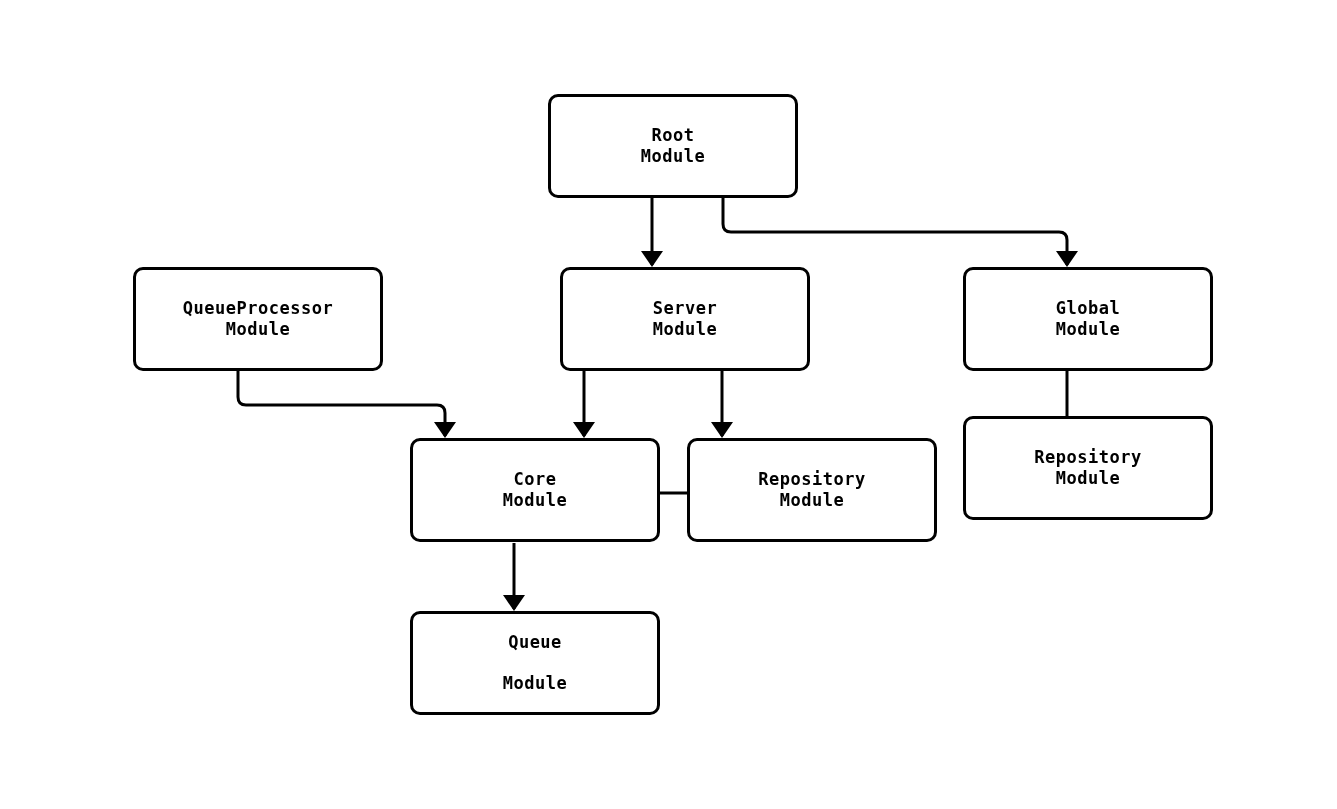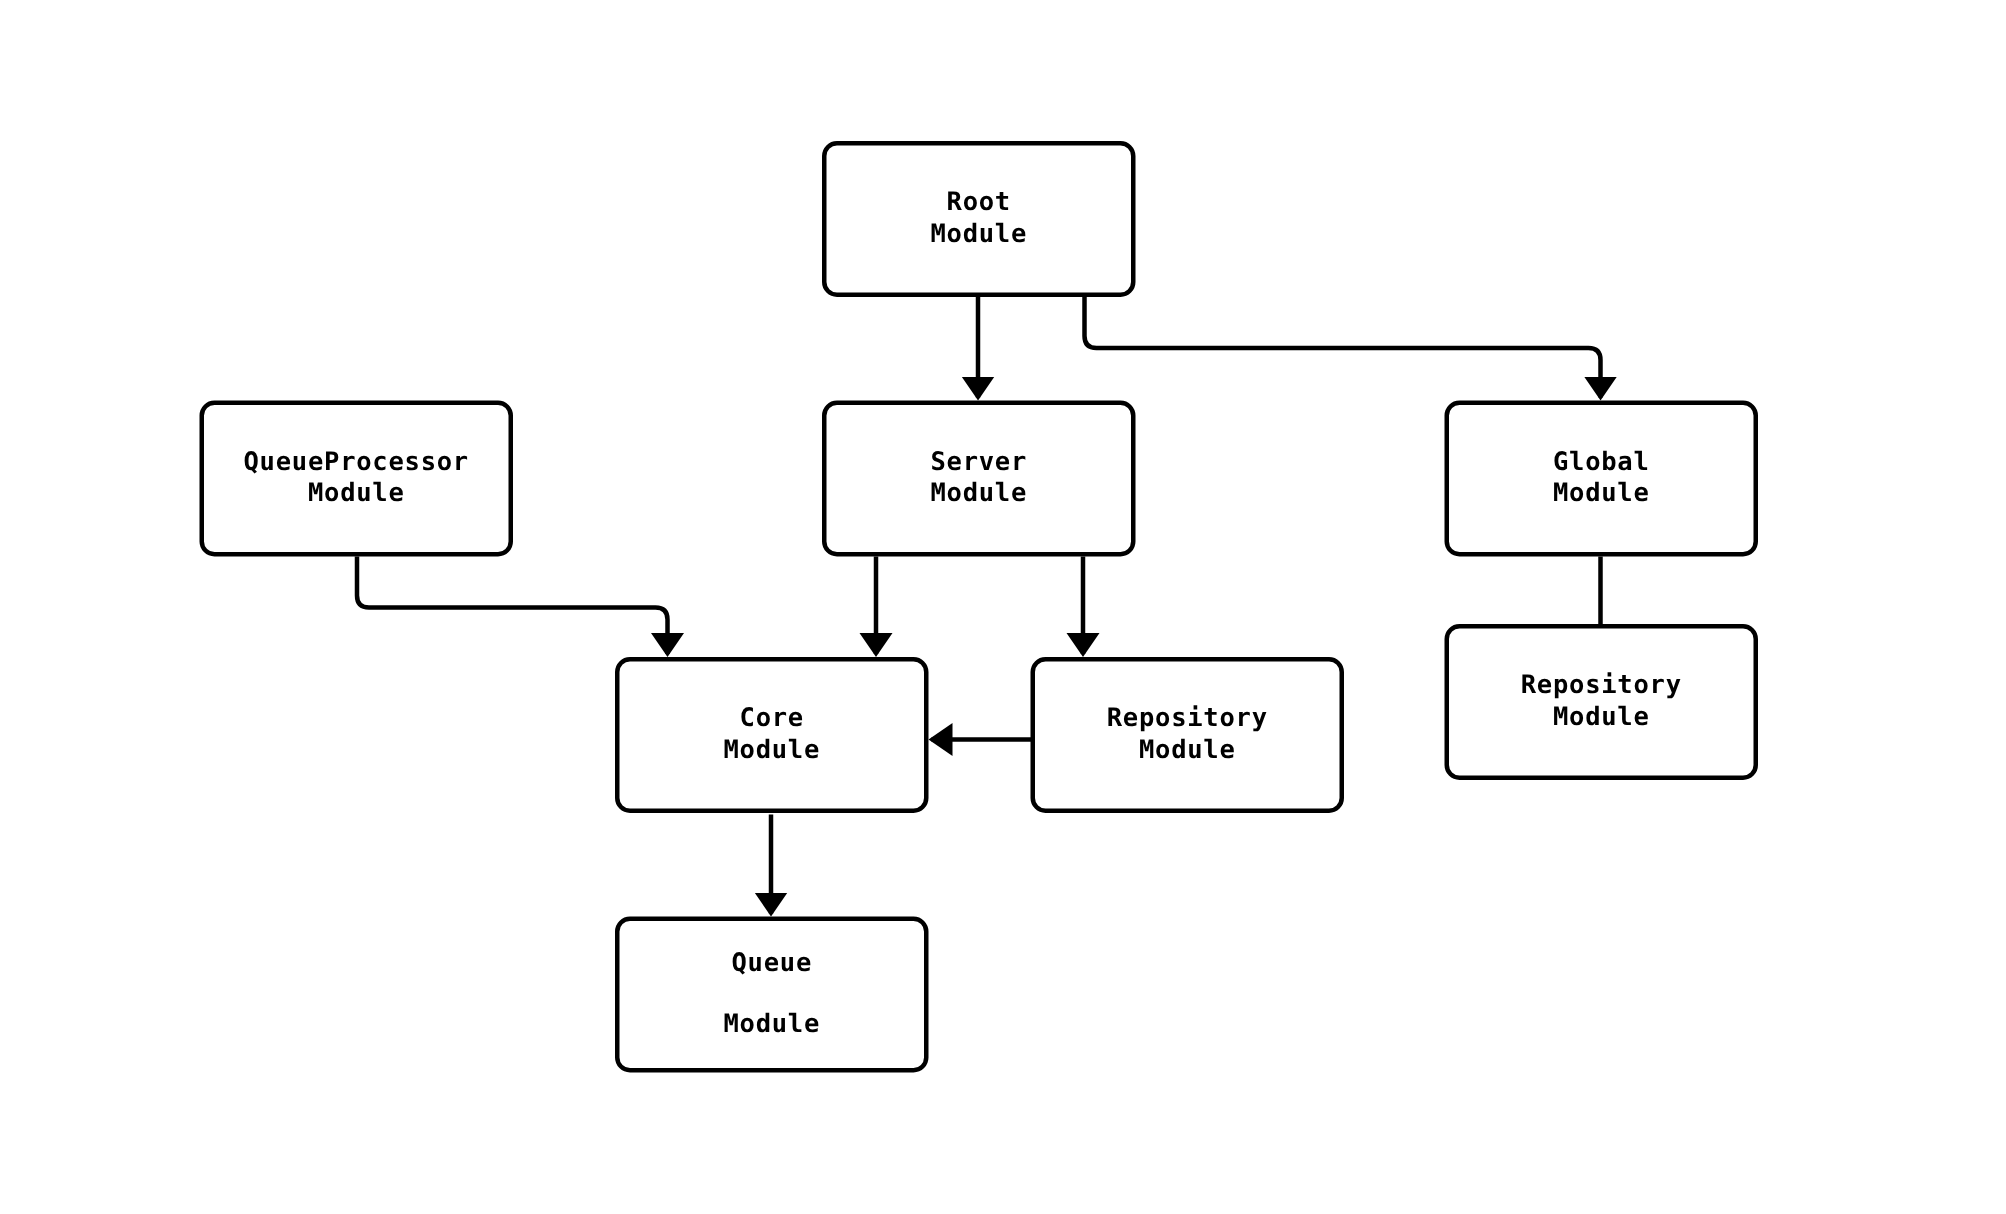--- a/index.html
+++ b/index.html
@@ -22,21 +22,21 @@
     width: 1337px;
     height: 809px;
   }
   .edge {
     fill: none;
     stroke: #000000;
     stroke-width: 3;
   }
   .node {
     position: absolute;
-    width: 209px;
+    width: 250px;
     height: 104px;
     box-sizing: border-box;
     background: #ffffff;
     border: 3px solid #000000;
     border-radius: 10px;
     display: flex;
     flex-direction: column;
     align-items: center;
     justify-content: center;
     text-align: center;
@@ -83,21 +83,21 @@
   <div class="node" style="left:548px; top:94px;">
     <span class="line">Root</span>
     <span class="line">Module</span>
   </div>
 
   <div class="node" style="left:133px; top:267px;align-items:center;">
     <span class="line">QueueProcessor</span>
     <span class="line">Module</span>
   </div>
 
-  <div class="node" style="left:548px; top:267px;">
+  <div class="node" style="left:560px; top:267px;">
     <span class="line">Server</span>
     <span class="line">Module</span>
   </div>
 
   <div class="node" style="left:963px; top:267px;">
     <span class="line">Global</span>
     <span class="line">Module</span>
   </div>
 
   <div class="node" style="left:410px; top:438px;">

